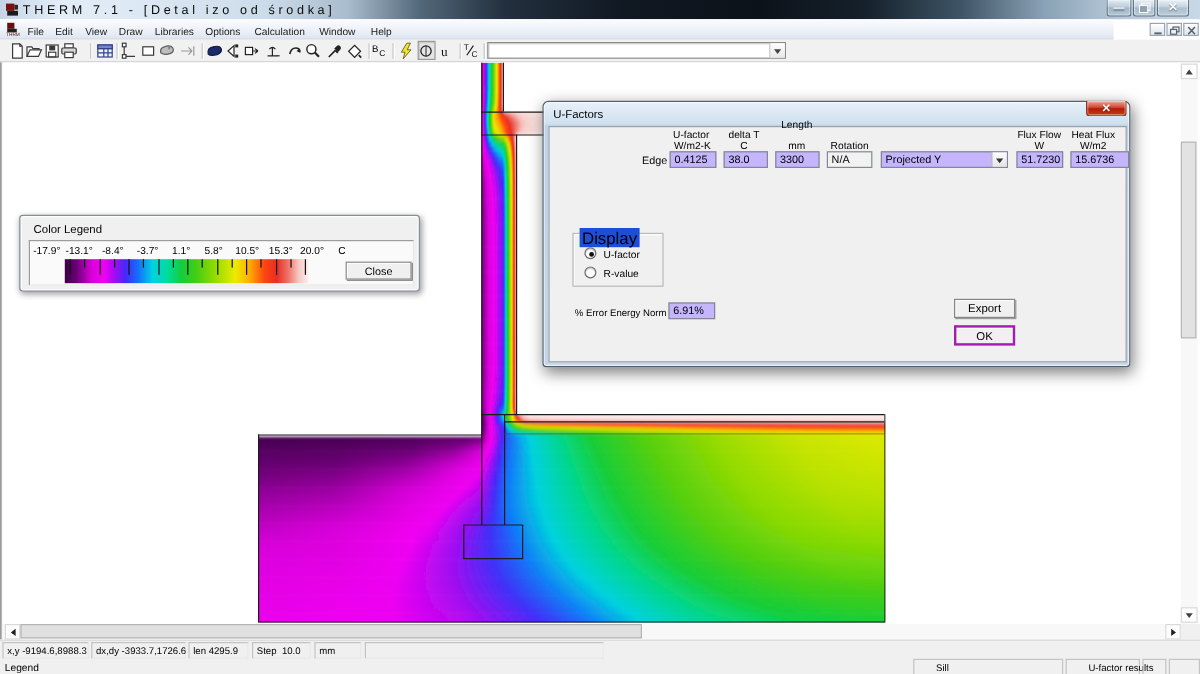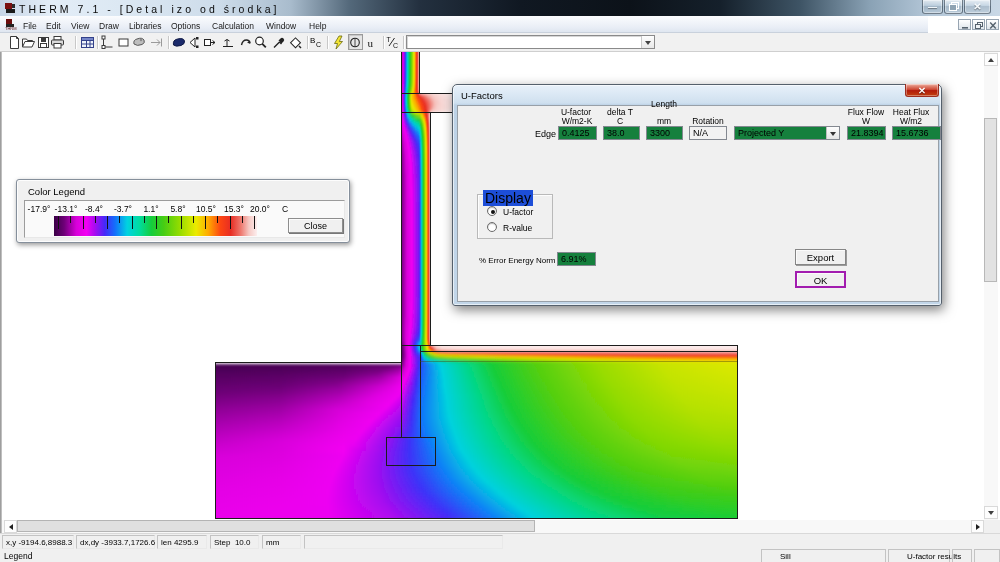--- a/index.html
+++ b/index.html
@@ -43,21 +43,21 @@
 
 #ufd{left:452px;top:84px;width:490px;height:222px;border-radius:5px 5px 3px 3px;
 background:linear-gradient(#e8f1fa,#cfe0ef 18px,#bdd2e6 20px,#c2d6e9);
 border:1px solid #55606c;box-shadow:2px 4px 12px rgba(0,0,0,.5),inset 0 0 0 1px rgba(255,255,255,.6)}
 #ufd .ttl{left:8px;top:5px;font-size:9.5px;color:#000}
 #ufdclient{left:4px;top:20px;width:482px;height:197px;background:#f0f0f0;border:1px solid #98a0a8}
 #ufx{left:905px;top:84px;width:34px;height:13px;border:1px solid #9d2e20;border-top:none;border-radius:0 0 3px 3px;
 background:linear-gradient(#f0b8ac 0%,#e08573 18%,#cf4a36 45%,#b21b0a 55%,#c2400f 100%);box-shadow:inset 0 0 0 1px rgba(255,255,255,.35)}
 #ufx span{position:absolute;left:50%;top:48%;transform:translate(-50%,-50%);color:#fff;font-size:9.5px;font-weight:bold;text-shadow:0 1px 1px rgba(0,0,0,.5)}
 .hdr{font-size:8.5px;color:#000;text-align:center;transform:translateX(-50%);white-space:nowrap}
-.field{position:absolute;height:14px;background:#15803d;border:1px solid #838890;font-size:9px;line-height:12px;padding-left:3px;color:#000;white-space:nowrap}
+.field{position:absolute;height:14px;background:#c4b5fd;border:1px solid #838890;font-size:9px;line-height:12px;padding-left:3px;color:#000;white-space:nowrap}
 .gray{background:#f2f2f2}
 .btn7{position:absolute;background:#f0f0f0;border:1px solid #868686;box-shadow:inset 1px 1px 0 #fbfbfb,1px 1px 0 #9a9a9a;font-size:9.5px;text-align:center;color:#000}
 
 #status{left:0;top:533px;width:1000px;height:29px;background:#f0f0f0;border-top:1px solid #d9d9d9}
 .sp{position:absolute;top:1px;height:14px;border:1px solid #c3c3c3;border-bottom-color:#e9e9e9;border-right-color:#e9e9e9;font-size:8px;line-height:13px;padding-left:3px;color:#000;white-space:nowrap}
 .sp2{position:absolute;top:15px;height:14px;border:1px solid #c3c3c3;font-size:8px;line-height:13px;padding-left:18px;color:#000;white-space:nowrap}
 </style></head>
 <body>
 <div id="title" class="abs">
   <svg class="abs" style="left:4px;top:2px" width="12" height="12">
@@ -3164,21 +3164,21 @@
 <div class="abs hdr" style="left:911px;top:107px">Heat Flux</div>
 <div class="abs hdr" style="left:911px;top:116px">W/m2</div>
 <div class="abs" style="left:532px;top:129px;width:24px;text-align:right;font-size:9px">Edge</div>
 <div class="field" style="left:558px;top:126px;width:39px">0.4125</div>
 <div class="field" style="left:603px;top:126px;width:37px">38.0</div>
 <div class="field" style="left:646px;top:126px;width:37px">3300</div>
 <div class="field gray" style="left:689px;top:126px;width:38px">N/A</div>
 <div class="field" style="left:734px;top:126px;width:106px">Projected Y<div style="position:absolute;right:0;top:0;width:13px;height:12px;background:linear-gradient(#fdfdfd,#e4e4e4);border-left:1px solid #bdbdbd">
       <span style="position:absolute;left:3px;top:5px;border:3px solid transparent;border-top:4px solid #333"></span>
     </div></div>
-<div class="field" style="left:847px;top:126px;width:39px">21.8394</div>
+<div class="field" style="left:847px;top:126px;width:39px">51.7230</div>
 <div class="field" style="left:892px;top:126px;width:49px">15.6736</div>
 <div class="abs" style="left:477px;top:194px;width:76px;height:45px;border:1px solid #b9b9b9;box-shadow:inset 1px 1px 0 #fdfdfd"></div>
 <div class="abs" style="left:483px;top:190px;font-size:14px;background:#1d4ed8;padding:0 2px">Display</div>
 <div class="abs" style="left:487px;top:206px;width:10px;height:10px;border-radius:50%;background:#fff;border:1px solid #6a6a6a;box-shadow:inset 0 1px 1px #bbb">
     <span style="position:absolute;left:2.5px;top:2.5px;width:4px;height:4px;border-radius:50%;background:#111"></span>
   </div>
 <div class="abs" style="left:503px;top:207px;font-size:8.5px">U-factor</div>
 <div class="abs" style="left:487px;top:222px;width:10px;height:10px;border-radius:50%;background:#fff;border:1px solid #6a6a6a;box-shadow:inset 0 1px 1px #bbb"></div>
 <div class="abs" style="left:503px;top:223px;font-size:8.5px">R-value</div>
 <div class="abs" style="left:479px;top:256px;font-size:8px">% Error Energy Norm</div>

